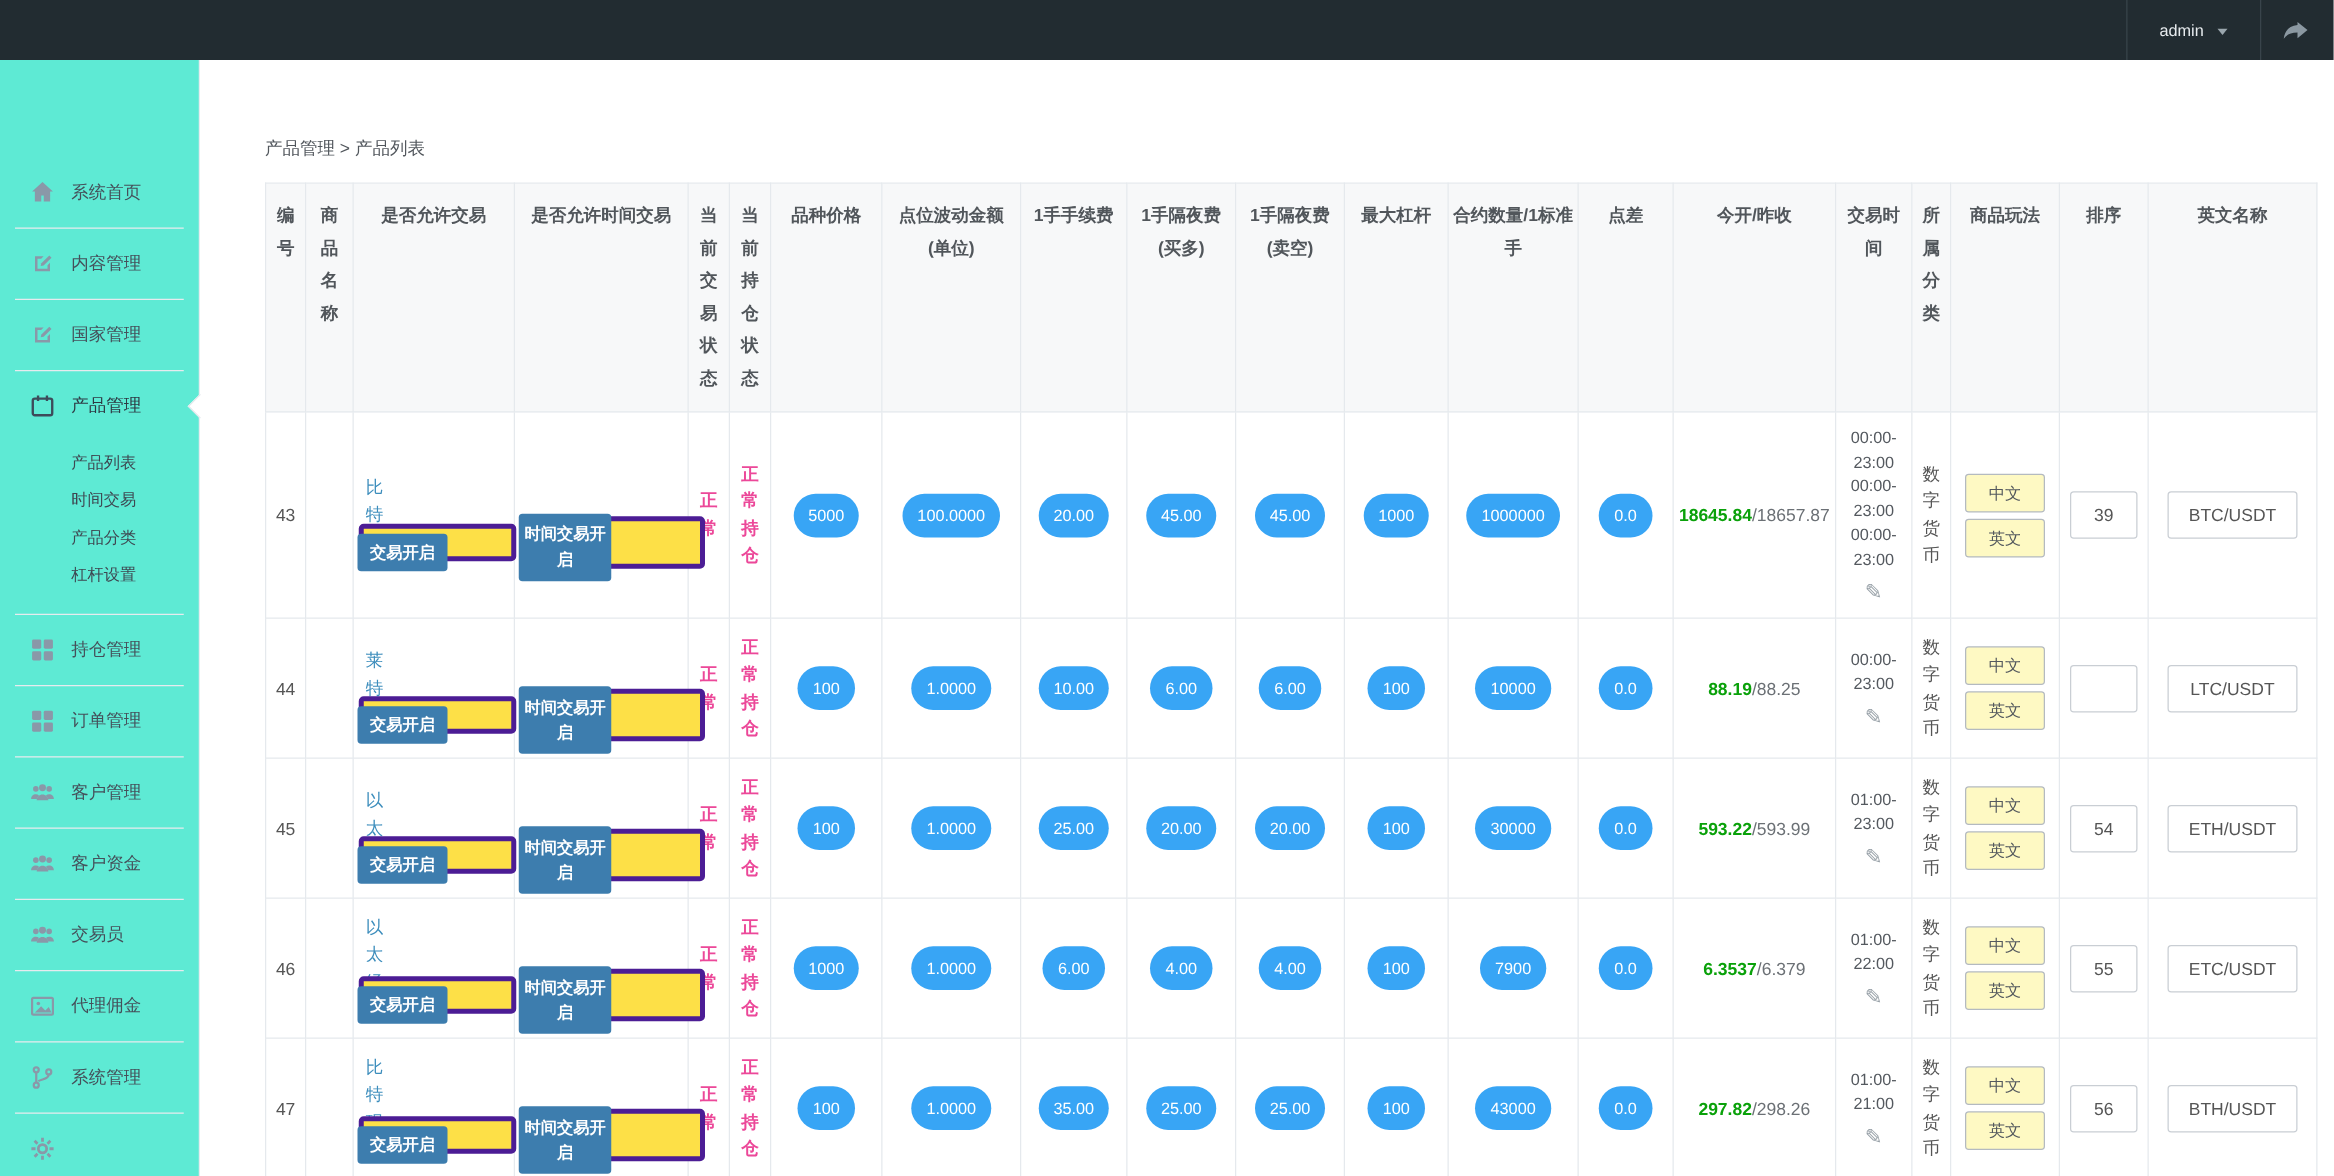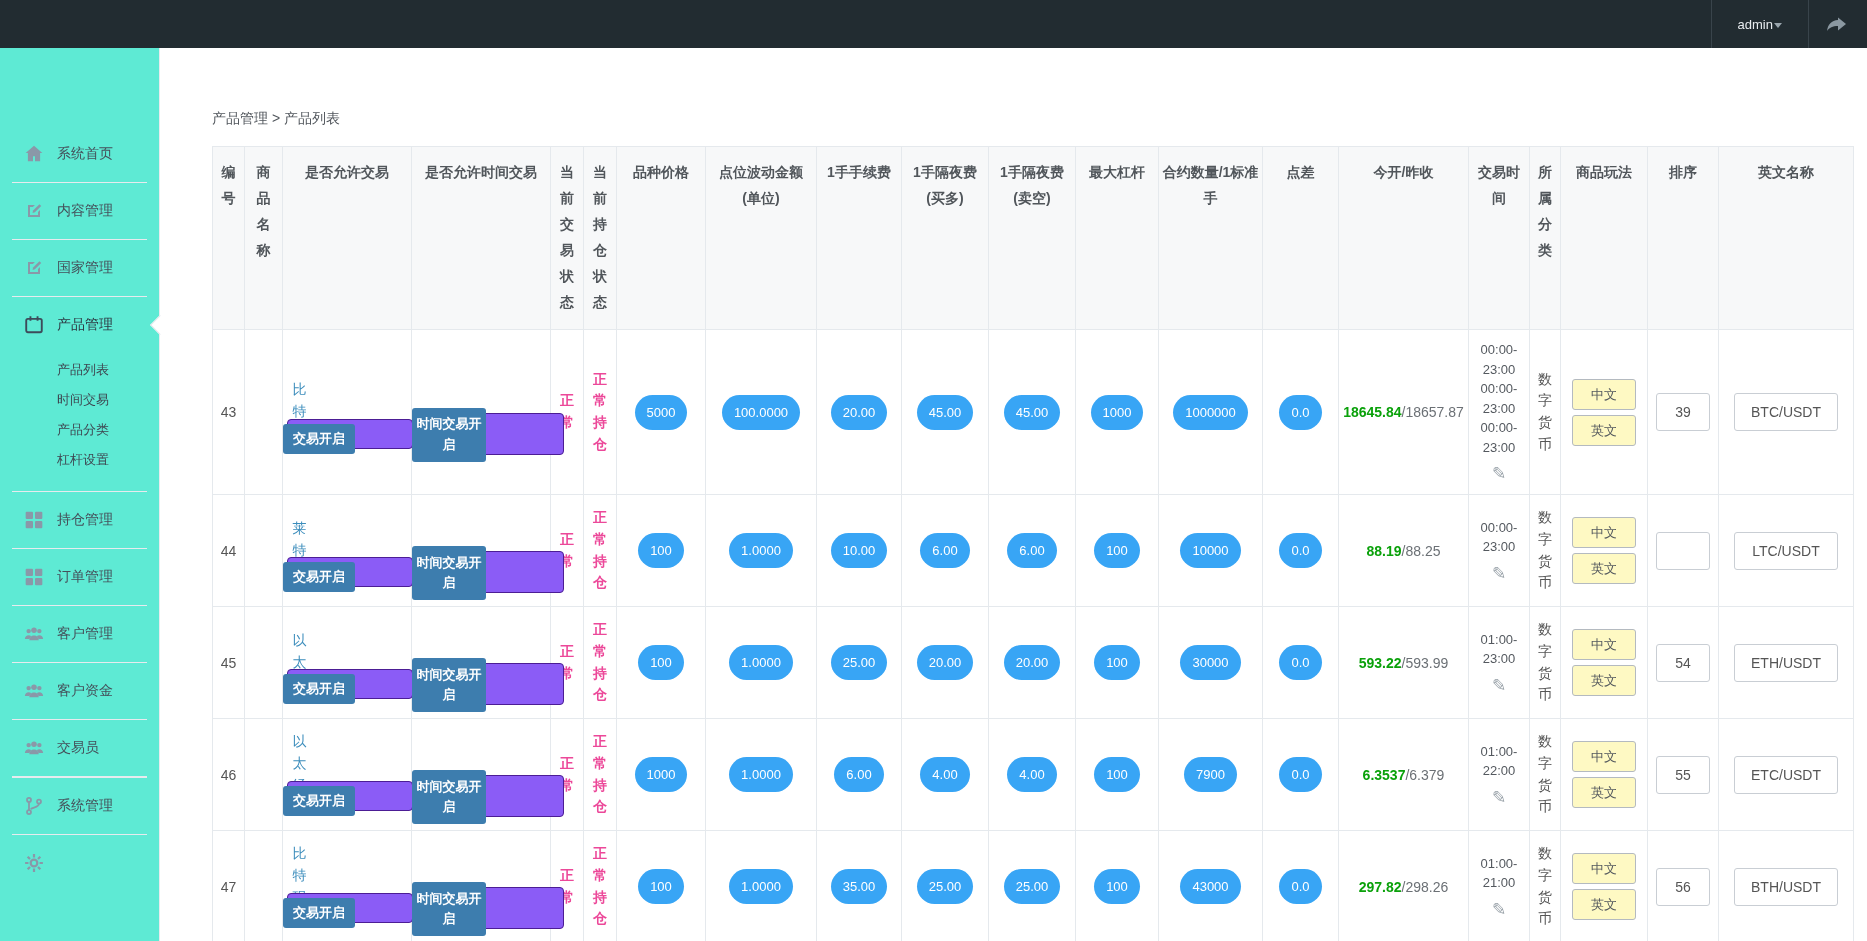--- a/index.html
+++ b/index.html
@@ -4,21 +4,21 @@
 <style>
   * { margin:0; padding:0; box-sizing:border-box; }
   html,body { width:1867px; height:941px; overflow:hidden; background:#fff;
     font-family:"Liberation Sans", sans-serif; }
   body { position:relative; }
 
   
   .topbar { position:absolute; top:0; left:0; width:1867px; height:48px;
     background:#222c31; display:flex; align-items:stretch; z-index:5; }
   .tb-spacer { flex:1; }
-  .tb-user { display:flex; align-items:center; gap:1px; padding:0 26px;
+  .tb-user { display:flex; align-items:center; gap:11px; padding:0 26px;
     border-left:1px solid #39444b; border-right:1px solid #39444b;
     color:#e8ecef; font-size:13px; cursor:pointer; }
   .caret { width:0; height:0; border-left:4px solid transparent; border-right:4px solid transparent;
     border-top:5px solid #9aa6ad; margin-top:2px; }
   .tb-share { display:flex; align-items:center; padding:0 18px 0 16px; color:#8b98a1; cursor:pointer; }
 
   
   .sidebar { position:absolute; top:48px; left:0; bottom:0; width:160px;
     background:#5eead4; border-right:1px solid #e7ebef; padding-top:78px; z-index:2; }
   .sb-item { position:relative; padding:18px 8px 18px 24px; display:flex; align-items:center;
@@ -44,22 +44,22 @@
     font-size:14px; font-weight:700; color:#51565b; }
   .products tbody td { vertical-align:middle; padding:10px 4px; font-size:14px; color:#555; }
   .hwrap { display:inline-block; line-height:26px; }
   .vert  { display:inline-block; width:15px; word-break:break-all; line-height:26px; }
   .w3    { display:inline-block; width:44px; word-break:break-all; line-height:26px; }
 
   .cvert { display:inline-block; width:15px; word-break:break-all; line-height:1.55; }
   .pname { color:#3c8dbc; cursor:pointer;margin-left:43px; }
   .rstat { color:#ec4899; font-weight:700;text-align:center; }
 
-  .sw { position:relative; display:inline-block; background:#8b5cf6;
-    border:1px solid #4c1d95; border-radius:4px;margin-top:46px; }
+  .sw { position:relative; display:inline-block; background:#fde047;
+    border:4px solid #4c1d95; border-radius:4px;margin-top:46px; }
   .sw-label { position:absolute; background:#3d7dae; color:#fff; font-weight:700; font-size:13px;
     border-radius:3px; display:flex; align-items:center; justify-content:center;
     text-align:center; cursor:pointer; }
   .sw1 { width:126px; height:30px; }
   .sw1 .sw-label { left:-5px; top:4px; height:30px; padding:0 10px; }
   .sw2 { width:148px; height:42px; }
   .sw2 .sw-label { left:-5px; top:-6px; height:54px; width:74px; padding:0 4px;
     word-break:break-all; line-height:1.55; }
 
   .pill { display:inline-block; background:#38a5f5; color:#fff; font-weight:400; font-size:13px;
@@ -206,20 +206,28 @@
       <circle cx="9" cy="5.6" r="2.5"></circle>
       <path d="M.8 13.6c0-2 1.5-3.4 3.4-3.4.9 0 1.7.3 2.3.9-1 .9-1.6 2.5-1.6 2.5z"></path>
       <path d="M17.2 13.6c0-2-1.5-3.4-3.4-3.4-.9 0-1.7.3-2.3.9 1 .9 1.6 2.5 1.6 2.5z"></path>
       <path d="M4.8 14.6c0-2.3 1.9-4.2 4.2-4.2s4.2 1.9 4.2 4.2z"></path>
         </g>
       </svg>
     <span>交易员</span>
   </div>
   <div class="sb-divider"></div>
 
+  <div class="sb-item">
+    <svg class="sb-ico" viewBox="0 0 18 18">
+      <rect x="1.5" y="3" width="15" height="12" rx="1" fill="none" stroke="currentColor" stroke-width="1.6"></rect>
+      <circle cx="6" cy="7" r="1.3" fill="currentColor"></circle>
+      <path d="M3.5 13.5 8 9l3 3 2.5-2.5 2 4z" fill="currentColor"></path>
+      </svg>
+    <span>代理佣金</span>
+  </div>
   <div class="sb-divider"></div>
 
   <div class="sb-item">
     <svg class="sb-ico" viewBox="0 0 18 18">
       <g fill="none" stroke="currentColor" stroke-width="1.6">
       <circle cx="4.5" cy="3.5" r="1.8"></circle>
           <circle cx="4.5" cy="14.5" r="1.8"></circle>
           <circle cx="13.5" cy="5" r="1.8"></circle>
       <path d="M4.5 5.3v7.4M13.5 6.8c0 3.4-5 3.2-7.5 4.8"></path>
         </g>

